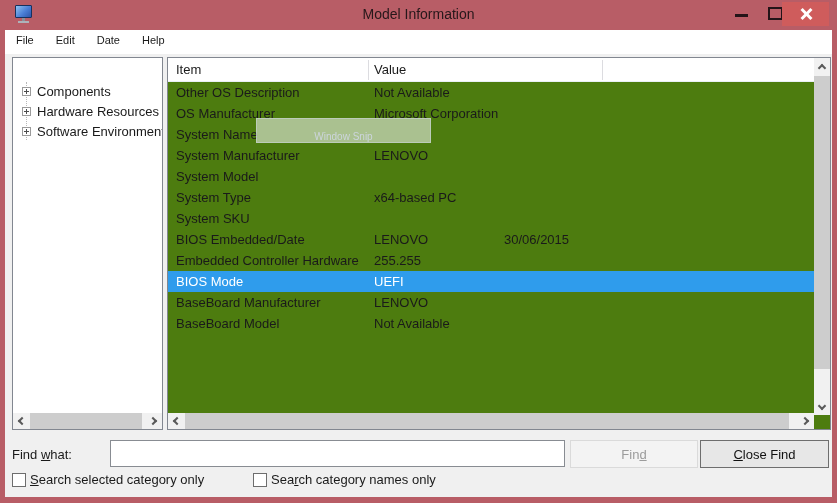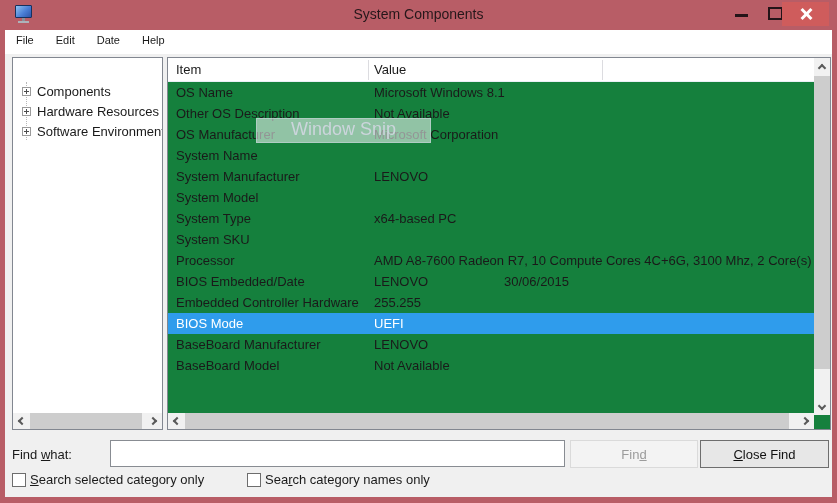--- a/index.html
+++ b/index.html
@@ -52,41 +52,41 @@
   .chev.left  { transform:rotate(135deg);  margin-left:2px; }
   .chev.right { transform:rotate(-45deg);  margin-left:-2px; }
   .sb-arrow { position:absolute; width:16px; height:15px; display:flex; align-items:center; justify-content:center; }
   
   #tree-hscroll { position:absolute; left:0; bottom:0; width:149px; height:16px; background:#f1f1f1; }
   #tree-hscroll .sb-thumb { left:17px; top:0; width:112px; height:16px; }
   #tree-hscroll .arr-l { left:0; top:0; }
   #tree-hscroll .arr-r { right:0; top:0; }
   
   #table-panel { position:absolute; left:162px; top:27px; width:664px; height:373px;
-    background:#15803d; border:1px solid #828790; overflow:hidden; }
+    background:#4d7c0f; border:1px solid #828790; overflow:hidden; }
   #table-header { position:absolute; left:0; top:0; width:646px; height:24px; background:#fff;
     border-bottom:1px solid #e9eff6; }
   .hdr-cell { position:absolute; top:4px; }
   .hdr-item { left:8px; }
   .hdr-value { left:206px; }
   .hdr-div { position:absolute; top:2px; width:1px; height:20px; background:#dcdce0; }
   .hdr-div1 { left:200px; }
   .hdr-div2 { left:434px; }
   #table-rows { position:absolute; left:0; top:24px; width:648px; }
   .trow { position:relative; height:21px; white-space:nowrap; }
   .trow span { position:absolute; top:3px; }
   .c-item { left:8px; }
   .c-val  { left:206px; }
   .c-val2 { left:336px; }
   .trow.sel { background:#2f9cec; color:#fff; }
   
   #ghost-snip { position:absolute; left:88px; top:60px; width:175px; height:25px;
     background:rgba(248,250,252,0.55); border:1px solid rgba(205,215,225,0.5);
-    display:flex; align-items:flex-start; justify-content:center;
-    color:#ccd5dc; font-size:18px; }
+    display:flex; align-items:flex-end; justify-content:center;
+    color:#ccd5dc; font-size:10px; }
   
   #tbl-vscroll { position:absolute; right:0; top:0; width:16px; height:357px; background:#f1f1f1; }
   #tbl-vscroll .arr-u { top:1px; left:0; }
   #tbl-vscroll .arr-d { bottom:1px; left:0; }
   #tbl-vscroll .sb-thumb { left:0; top:18px; width:16px; height:293px; }
   
   #tbl-hscroll { position:absolute; left:0; bottom:0; width:646px; height:16px; background:#f1f1f1; }
   #tbl-hscroll .arr-l { left:0; top:0; }
   #tbl-hscroll .arr-r { right:0; top:0; }
   #tbl-hscroll .sb-thumb { left:17px; top:0; width:604px; height:16px; }
@@ -94,36 +94,36 @@
   #find-label { position:absolute; left:7px; top:417px; }
   #find-input { position:absolute; left:105px; top:410px; width:455px; height:27px;
     border:1px solid #888c92; background:#fff; font:13px "Liberation Sans",sans-serif; padding:0 5px; }
   .btn { position:absolute; top:410px; height:28px; text-align:center; font:13px "Liberation Sans",sans-serif; }
   #find-btn { left:565px; width:128px; background:#f3f3f3; border:1px solid #dadada; color:#9b9b9b; }
   #closefind-btn { left:695px; width:129px; background:#e7e7e7; border:1px solid #6e6e6e; color:#111; }
   .u { text-decoration:underline; }
   
   .cb-group { position:absolute; top:442px; display:flex; align-items:center; }
   #cb-group-1 { left:7px; }
-  #cb-group-2 { left:242px; }
+  #cb-group-2 { left:248px; }
   .cb-box { width:14px; height:14px; background:#fff; border:1px solid #6d6d6d; margin-right:4px; }
   .cb-label { padding-top:0px; }
 </style>
 </head>
 <body>
 
 <div id="window">
 
   <div id="titlebar">
     <div class="app-icon">
       <div class="screen"></div>
         <div class="neck"></div>
         <div class="base"></div>
     </div>
-    <div class="win-title">System Components</div>
+    <div class="win-title">Model Information</div>
     <div class="cap-btn" id="btn-min">
       <div class="glyph-min"></div>
     </div>
     <div class="cap-btn" id="btn-max">
       <div class="glyph-max"></div>
     </div>
     <div class="cap-btn" id="btn-close">
       <div class="glyph-x">
           <i></i>
           <i></i>
@@ -178,24 +178,20 @@
 
     <div id="table-panel">
       <div id="table-header">
         <span class="hdr-cell hdr-item">Item</span>
         <span class="hdr-cell hdr-value">Value</span>
         <span class="hdr-div hdr-div1"></span>
         <span class="hdr-div hdr-div2"></span>
       </div>
       <div id="table-rows">
           <div class="trow">
-            <span class="c-item">OS Name</span>
-            <span class="c-val">Microsoft Windows 8.1</span>
-          </div>
-          <div class="trow">
             <span class="c-item">Other OS Description</span>
             <span class="c-val">Not Available</span>
           </div>
           <div class="trow">
             <span class="c-item">OS Manufacturer</span>
             <span class="c-val">Microsoft Corporation</span>
           </div>
           <div class="trow">
             <span class="c-item">System Name</span>
             <span class="c-val"></span>
@@ -208,24 +204,20 @@
             <span class="c-item">System Model</span>
             <span class="c-val"></span>
           </div>
           <div class="trow">
             <span class="c-item">System Type</span>
             <span class="c-val">x64-based PC</span>
           </div>
           <div class="trow">
             <span class="c-item">System SKU</span>
             <span class="c-val"></span>
-          </div>
-          <div class="trow">
-            <span class="c-item">Processor</span>
-            <span class="c-val">AMD A8-7600 Radeon R7, 10 Compute Cores 4C+6G, 3100 Mhz, 2 Core(s)</span>
           </div>
           <div class="trow">
             <span class="c-item">BIOS Embedded/Date</span>
             <span class="c-val">LENOVO</span>
             <span class="c-val2">30/06/2015</span>
           </div>
           <div class="trow">
             <span class="c-item">Embedded Controller Hardware</span>
             <span class="c-val">255.255</span>
           </div>

